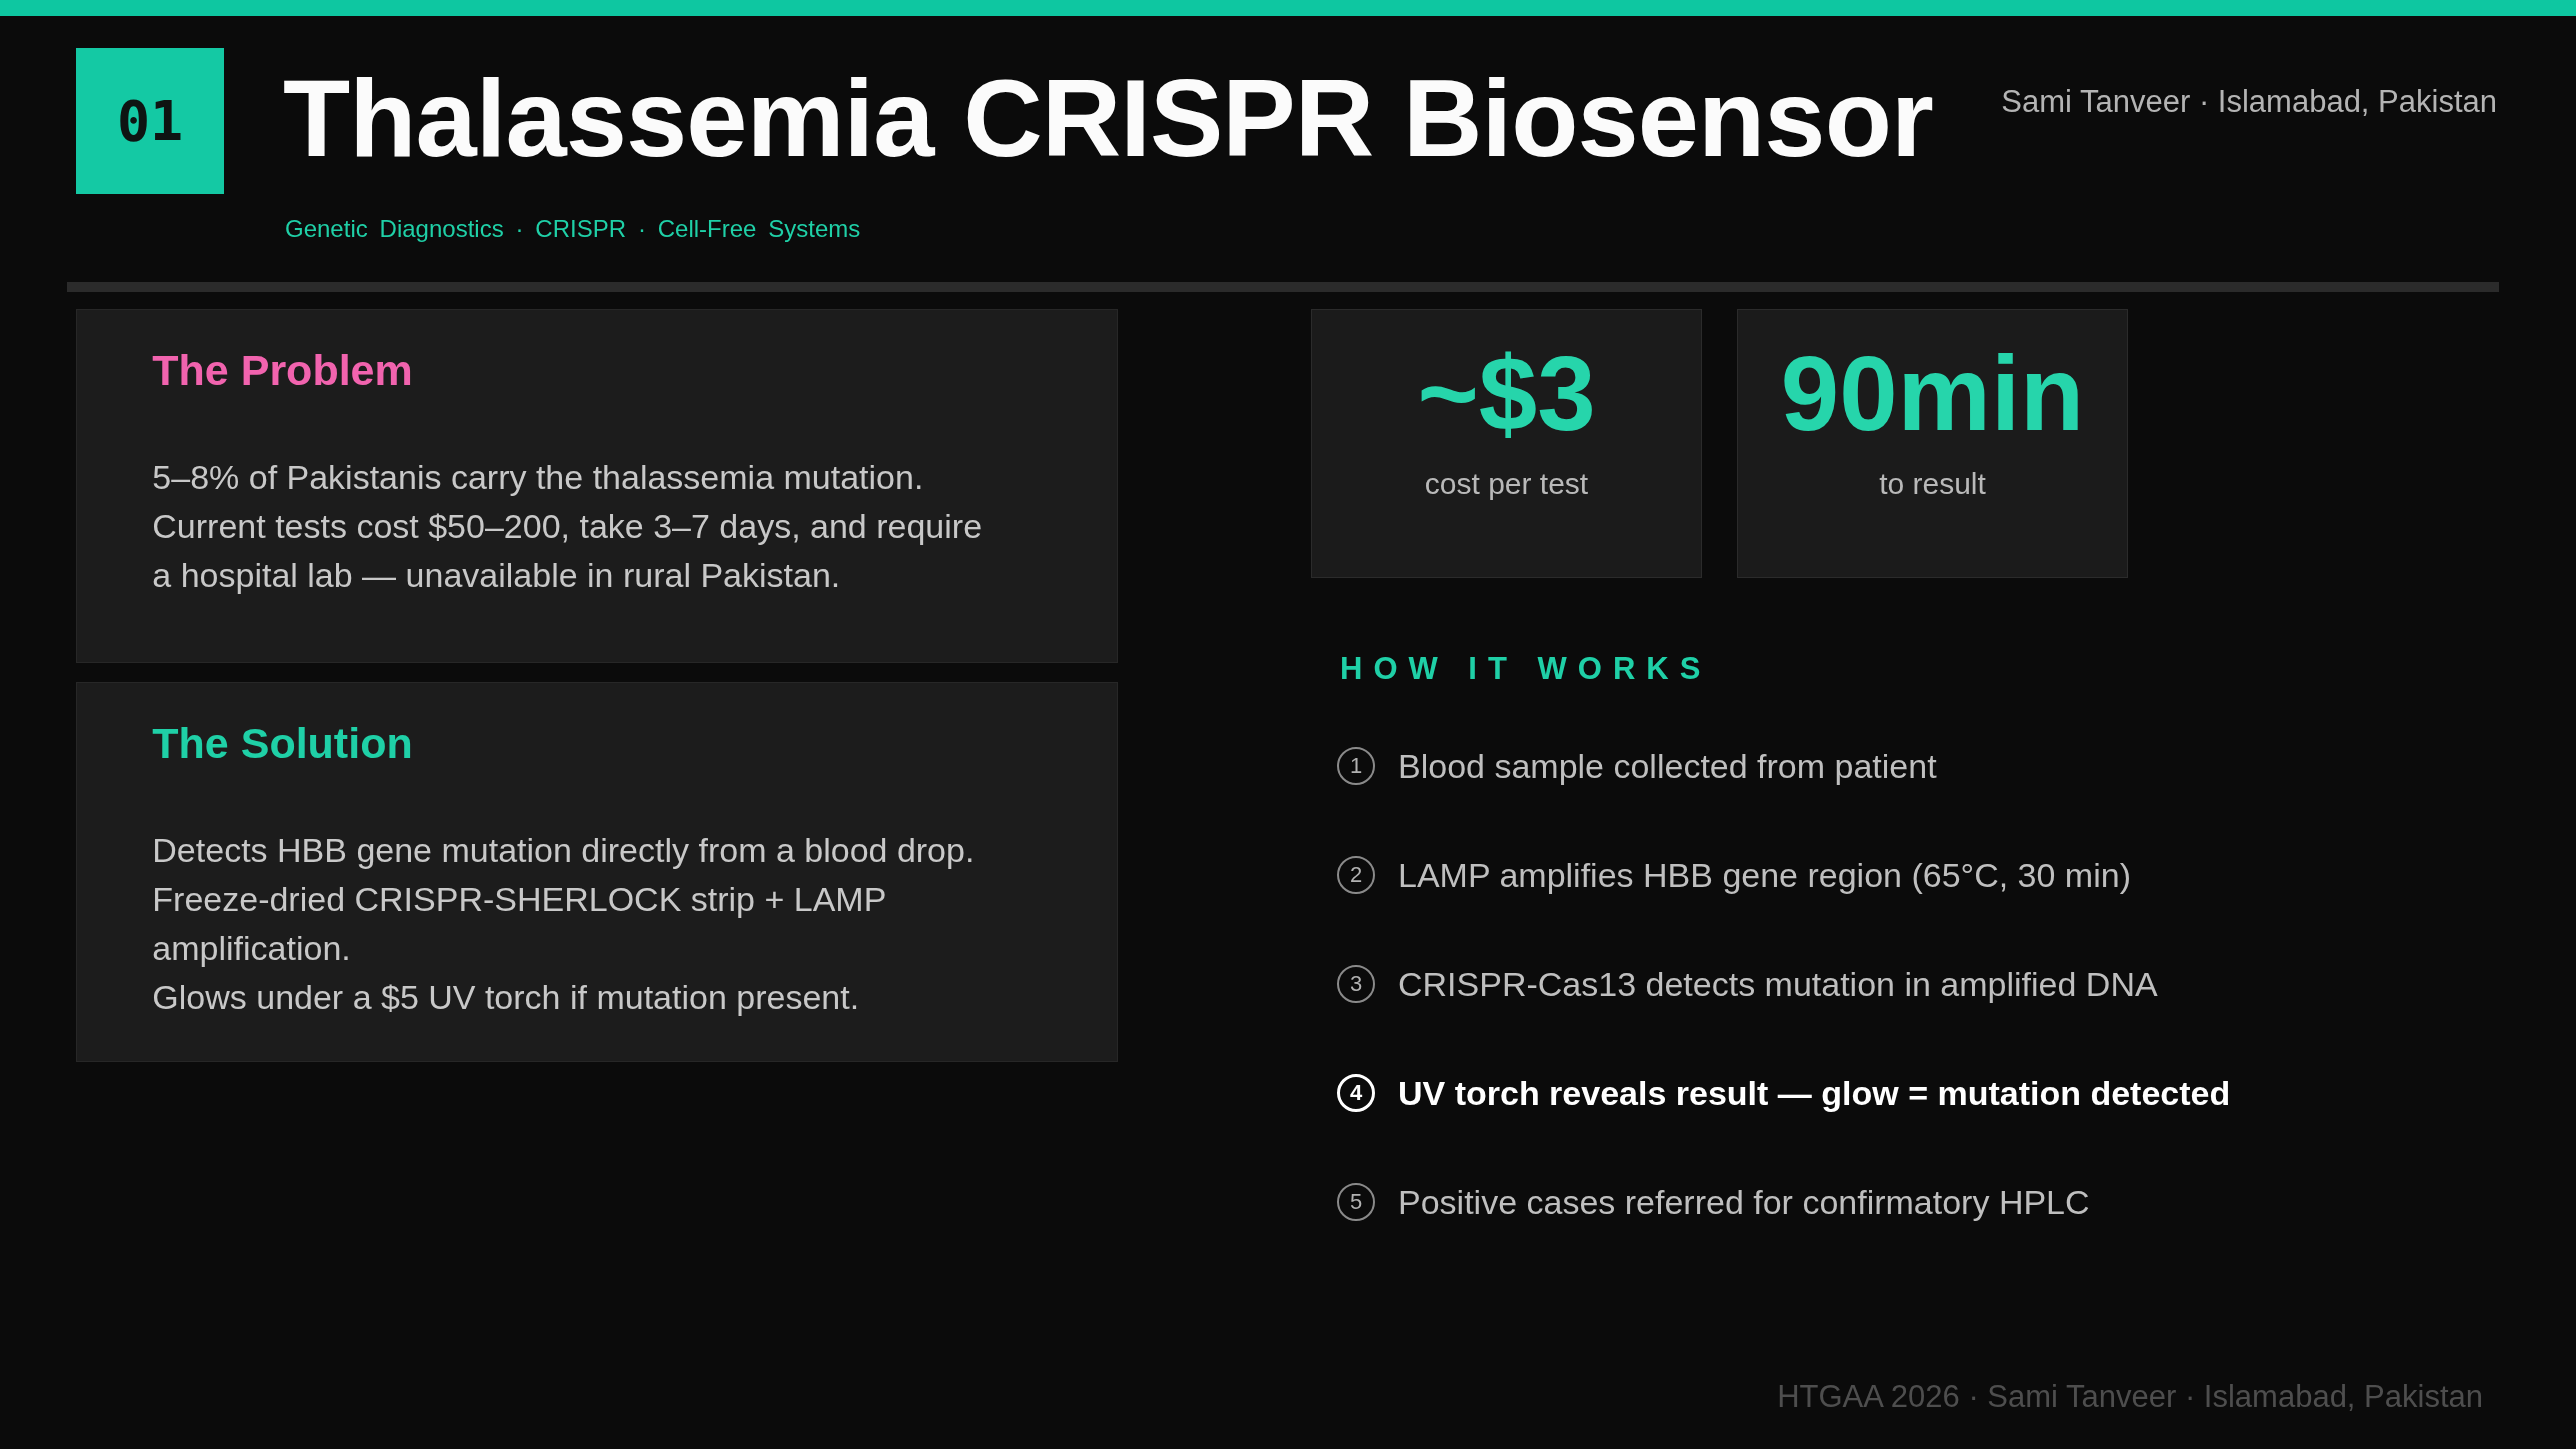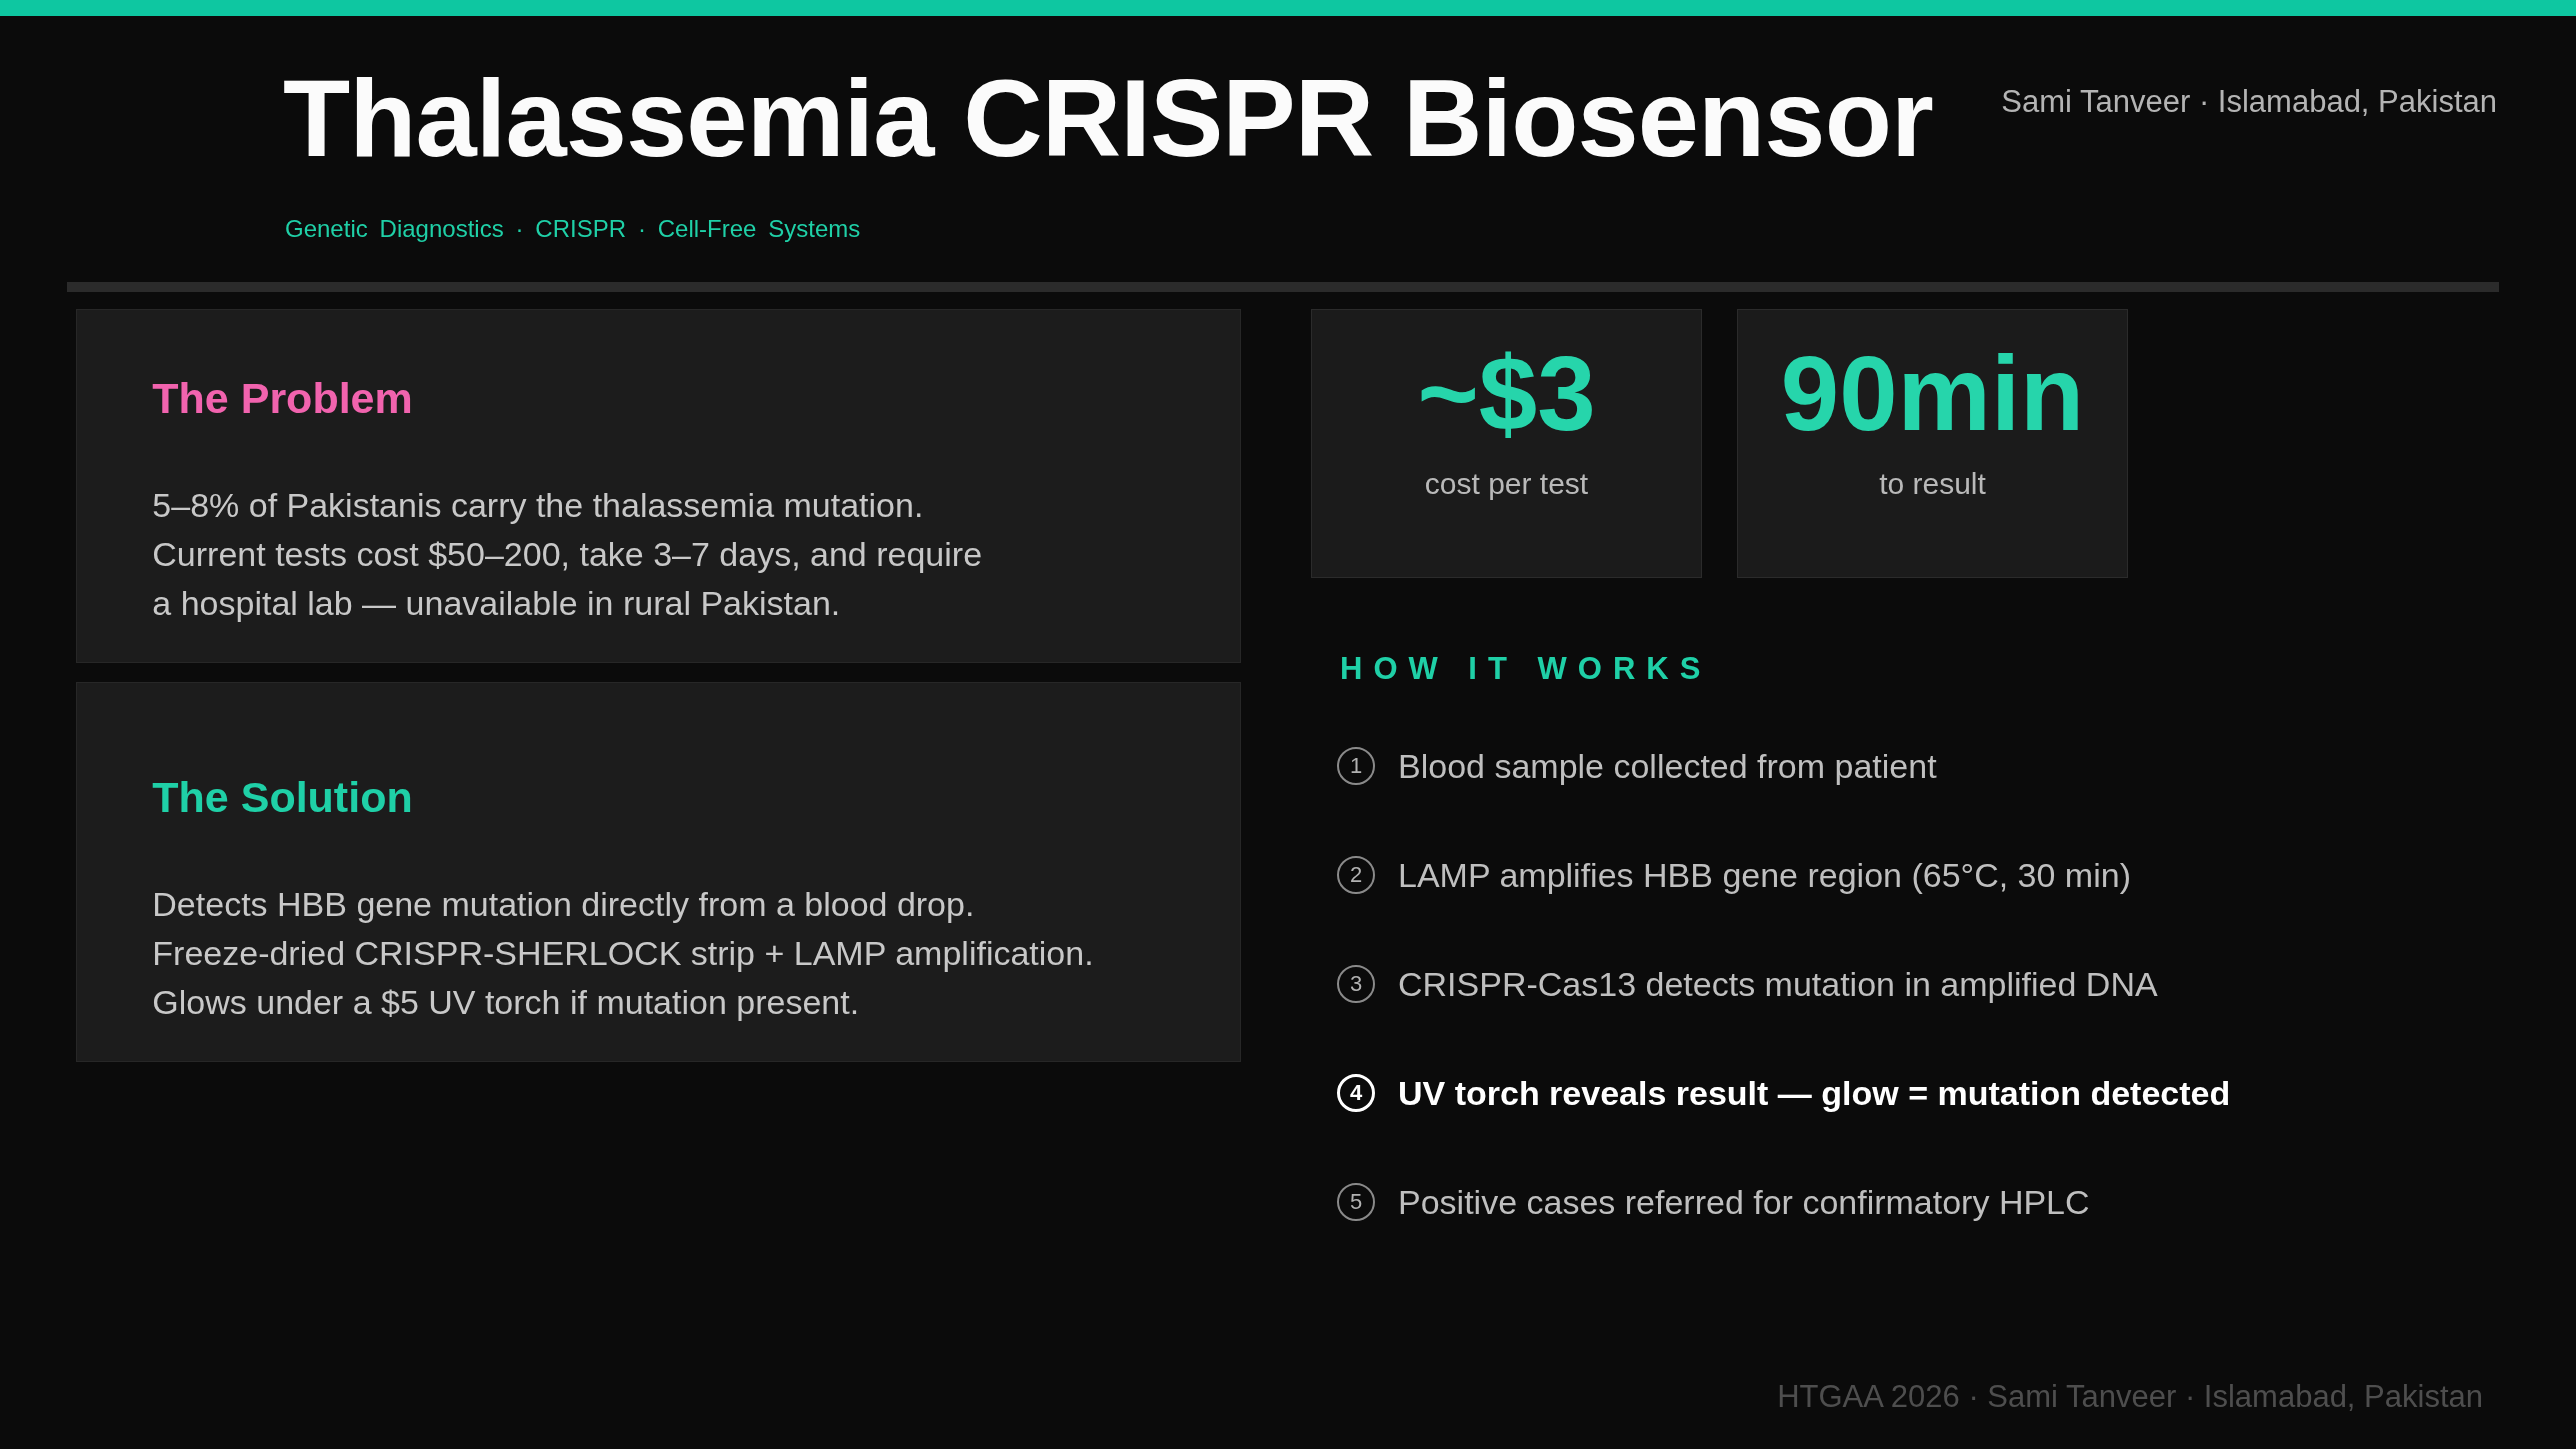--- a/index.html
+++ b/index.html
@@ -17,22 +17,22 @@
   .idx-box span{font-family:"DejaVu Sans Mono",monospace;font-weight:bold;font-size:55px;color:#0E1412;}
   .title{
     position:absolute;left:283px;top:55px;font-size:110px;font-weight:bold;color:#FBFBFB;
     letter-spacing:-0.9px;white-space:nowrap;line-height:1.15;
   }
   .author{position:absolute;right:79px;top:84px;font-size:31px;color:#B4B4B4;white-space:nowrap;}
   .tags{position:absolute;left:285px;top:215px;font-size:24px;color:#1FD0A7;white-space:nowrap;word-spacing:5.2px;}
   .divider{position:absolute;left:67px;top:282px;width:2432px;height:10.3px;background:#2B2B2B;}
   
   .card{
-    position:absolute;left:76px;width:1165px;box-sizing:border-box;
-    background:#1C1C1C;border:1.7px solid #272727;display:flex;align-items:flex-end;
+    position:absolute;left:76px;width:1042px;box-sizing:border-box;
+    background:#1C1C1C;border:1.7px solid #272727;display:flex;align-items:flex-start;
   }
   .card.problem{top:309px;height:354px;}
   .card.solution{top:682px;height:380px;}
   .card-accent{width:17px;flex:none;margin:-1.7px 0 -1.7px -1.7px;}
   .problem .card-accent{background:#F163AE;}
   .solution .card-accent{background:#14C9A4;}
   .card-content{padding:34px 60px;}
   .card-title{font-size:43px;font-weight:bold;line-height:52px;margin:0 0 57px 0;}
   .problem .card-title{color:#F163AE;}
   .solution .card-title{color:#1FD0A7;}
@@ -61,20 +61,23 @@
   .step.emphasis .step-text{color:#FFFFFF;font-weight:bold;}
   
   .footer{position:absolute;right:93px;top:1379px;font-size:31px;color:#4E4E4E;white-space:nowrap;}
 </style>
 </head>
 <body>
 
 <div class="slide">
   <div class="topbar"></div>
 
+  <div class="idx-box">
+    <span>01</span>
+  </div>
 
   <div class="title">Thalassemia CRISPR Biosensor</div>
   <div class="author">Sami Tanveer  ·  Islamabad, Pakistan</div>
   <div class="tags">Genetic Diagnostics  ·  CRISPR  ·  Cell-Free Systems</div>
   <div class="divider"></div>
 
   <div class="card problem">
     <div class="card-accent"></div>
     <div class="card-content">
       <div class="card-title">The Problem</div>

